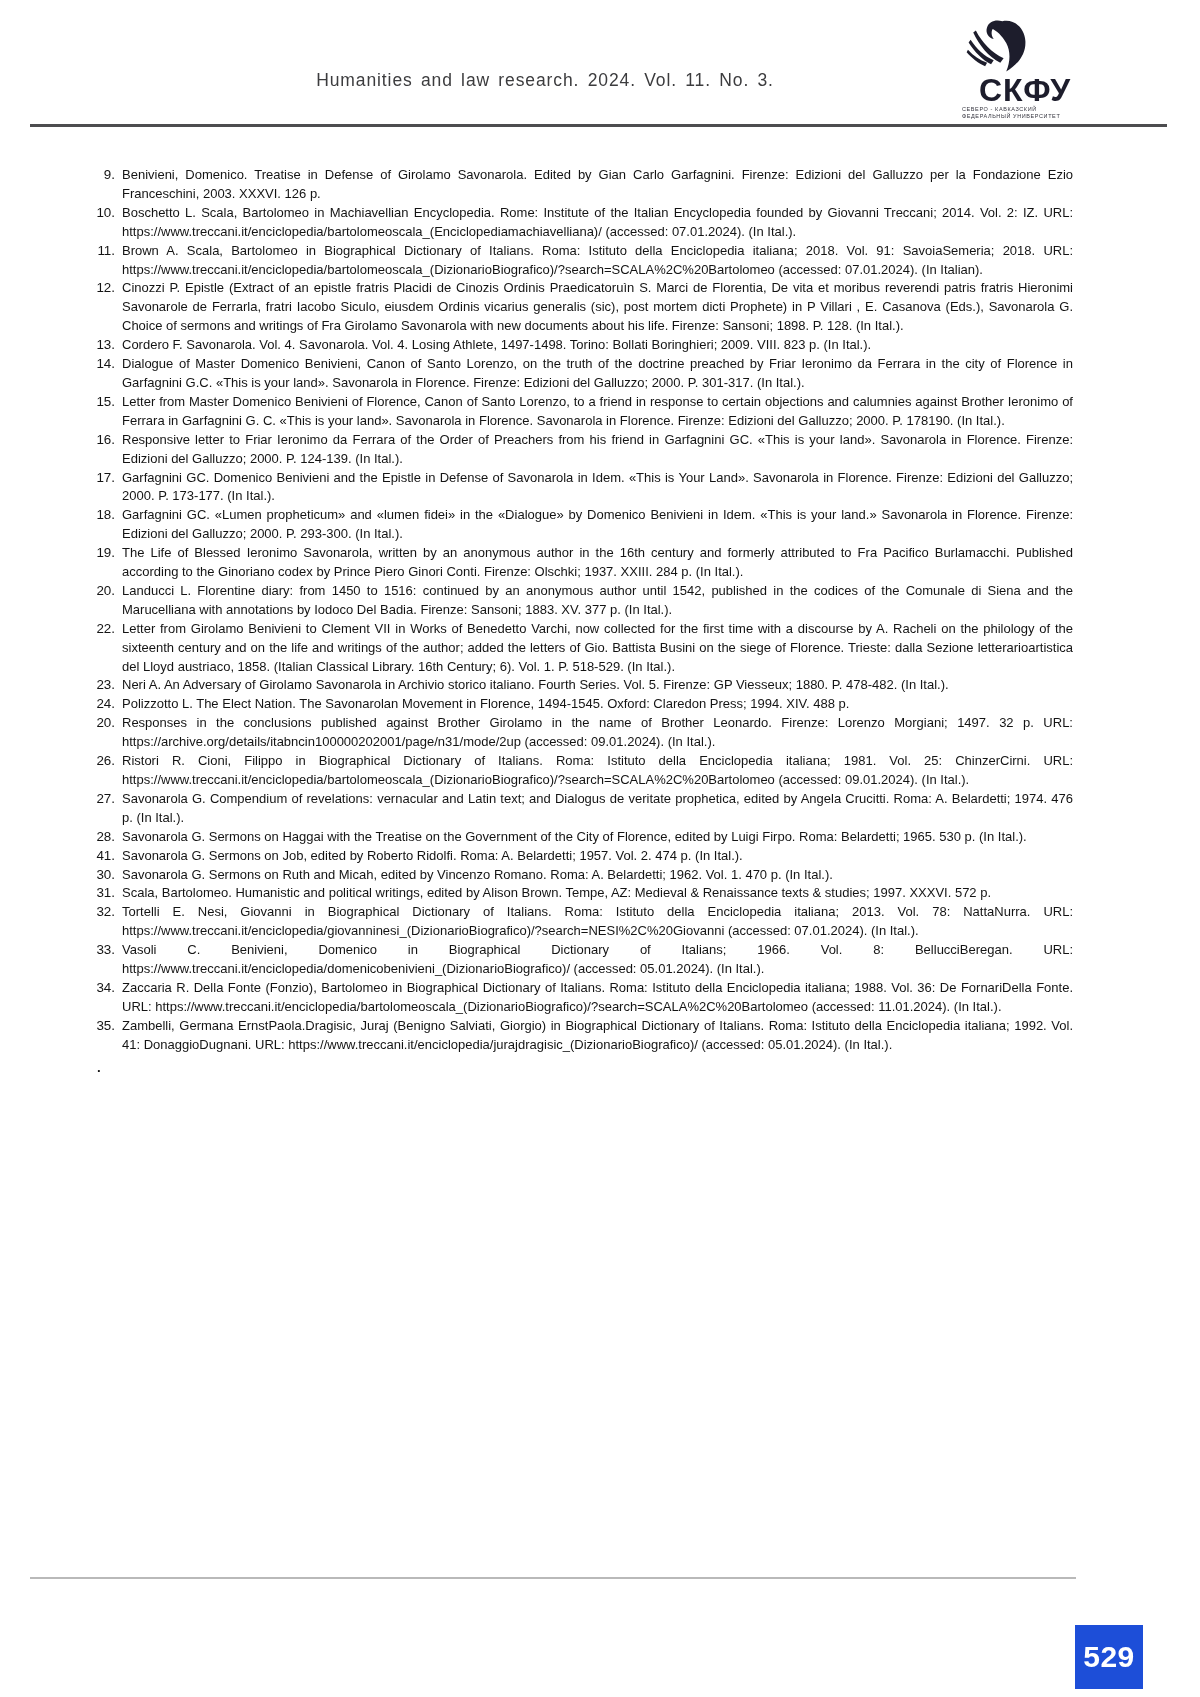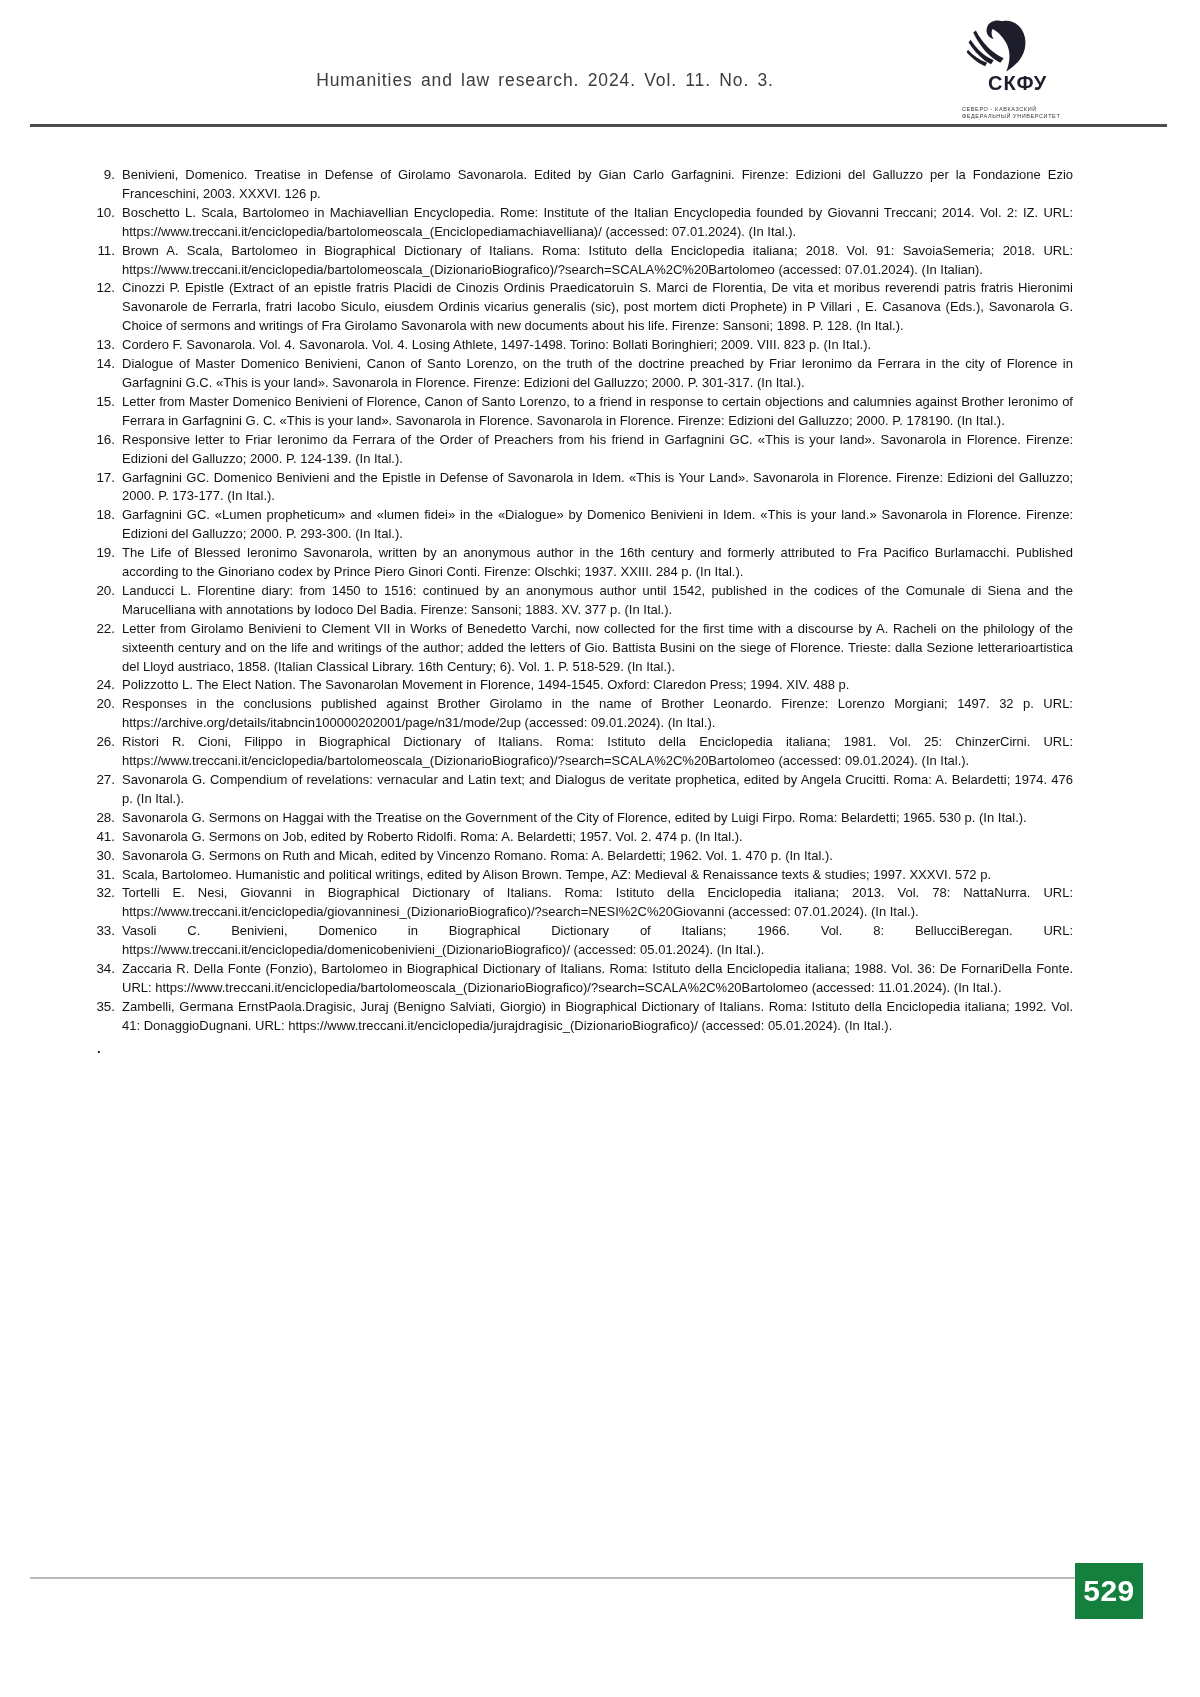--- a/index.html
+++ b/index.html
@@ -18,22 +18,22 @@
   }
   .journal-title{
     font-size:17.5px;color:#3c3c3e;
     letter-spacing:0.9px;word-spacing:2.5px;
   }
   .logo{
     position:absolute;right:132px;top:18px;width:112px;height:106px;
   }
   .logo svg{position:absolute;left:8px;top:0;}
   .logo-acronym{
-    position:absolute;left:32px;top:54px;
-    font-size:20px;font-weight:bold;color:#1d1d2c;letter-spacing:1px;
+    position:absolute;left:23px;top:54px;
+    font-size:32px;font-weight:bold;color:#1d1d2c;letter-spacing:1px;
   }
   .logo-sub{
     position:absolute;left:6px;width:106px;
     font-size:5.5px;line-height:7px;color:#35353f;
     letter-spacing:0.6px;white-space:nowrap;
   }
   .logo-sub.l1{top:88px;}
   .logo-sub.l2{top:95px;}
   .rule{
     position:absolute;left:30px;right:33px;top:124px;
@@ -60,22 +60,22 @@
   .trailing-dot{
     padding-left:97px;margin-top:4px;
     font-size:13.4px;line-height:18.9px;color:#141414;font-weight:bold;
   }
   
   .footer-line{
     position:absolute;left:30px;top:1577px;width:1046px;height:2px;
     background:#b9b9b9;
   }
   .page-num-box{
-    position:absolute;left:1075px;top:1563px;width:68px;height:56px;
-    background:#15803d;
+    position:absolute;left:1075px;top:1625px;width:68px;height:64px;
+    background:#1d4ed8;
     display:flex;align-items:center;justify-content:center;
   }
   .page-num{
     color:#ffffff;font-weight:bold;font-size:30px;letter-spacing:0.5px;
   }
 </style>
 </head>
 <body>
 
 <div class="page">
@@ -162,20 +162,24 @@
     <span class="ref-num">20.</span>
     <div class="ref-text">Landucci L. Florentine diary: from 1450 to 1516: continued by an anonymous author until 1542, published in the codices of the Comunale di Siena and the Marucelliana with annotations by Iodoco Del Badia. Firenze: Sansoni; 1883. XV. 377 p. (In Ital.).</div>
   </div>
 
 
   <div class="ref-item">
     <span class="ref-num">22.</span>
     <div class="ref-text">Letter from Girolamo Benivieni to Clement VII in Works of Benedetto Varchi, now collected for the first time with a discourse by A. Racheli on the philology of the sixteenth century and on the life and writings of the author; added the letters of Gio. Battista Busini on the siege of Florence. Trieste: dalla Sezione letterarioartistica del Lloyd austriaco, 1858. (Italian Classical Library. 16th Century; 6). Vol. 1. P. 518-529. (In Ital.).</div>
   </div>
 
+  <div class="ref-item">
+    <span class="ref-num">23.</span>
+    <div class="ref-text">Neri A. An Adversary of Girolamo Savonarola in Archivio storico italiano. Fourth Series. Vol. 5. Firenze: GP Viesseux; 1880. P. 478-482. (In Ital.).</div>
+  </div>
 
   <div class="ref-item">
     <span class="ref-num">24.</span>
     <div class="ref-text">Polizzotto L. The Elect Nation. The Savonarolan Movement in Florence, 1494-1545. Oxford: Claredon Press; 1994. XIV. 488 p.</div>
   </div>
 
   <div class="ref-item">
     <span class="ref-num">20.</span>
     <div class="ref-text">Responses in the conclusions published against Brother Girolamo in the name of Brother Leonardo. Firenze: Lorenzo Morgiani; 1497. 32 p. URL: https://archive.org/details/itabncin100000202001/page/n31/mode/2up (accessed: 09.01.2024). (In Ital.).</div>
   </div>

